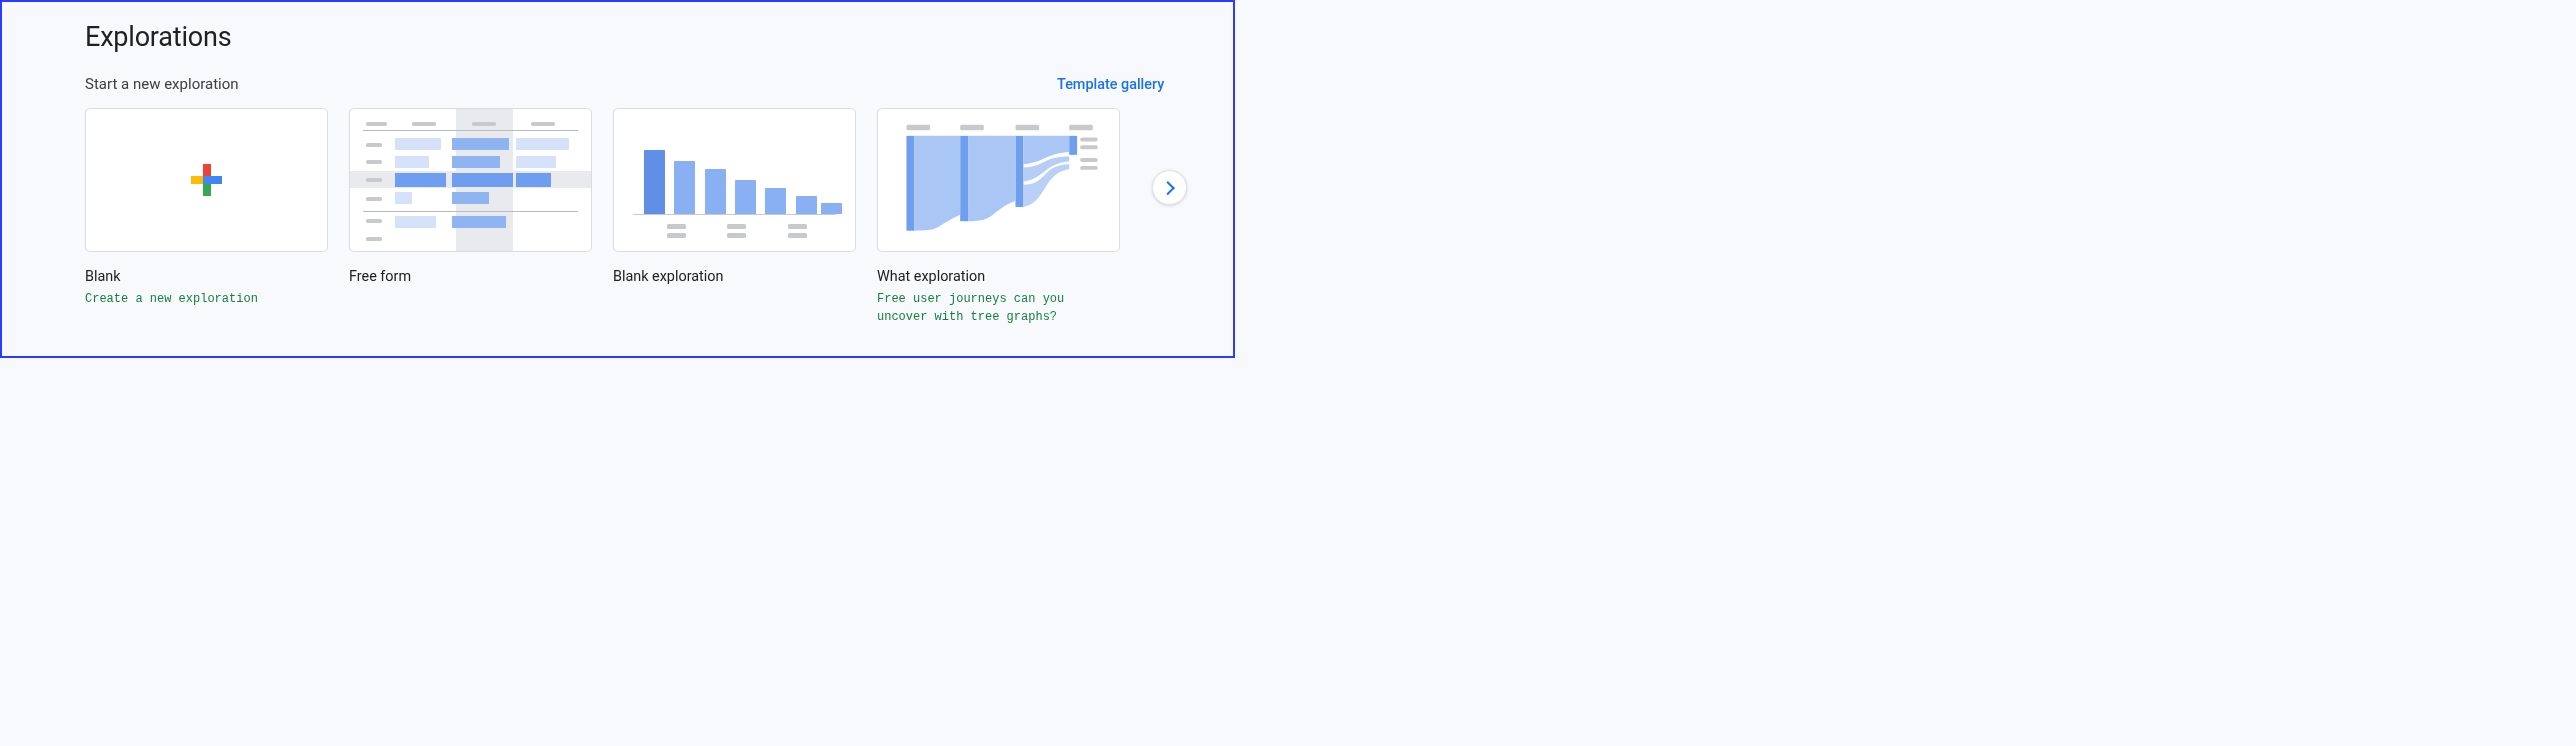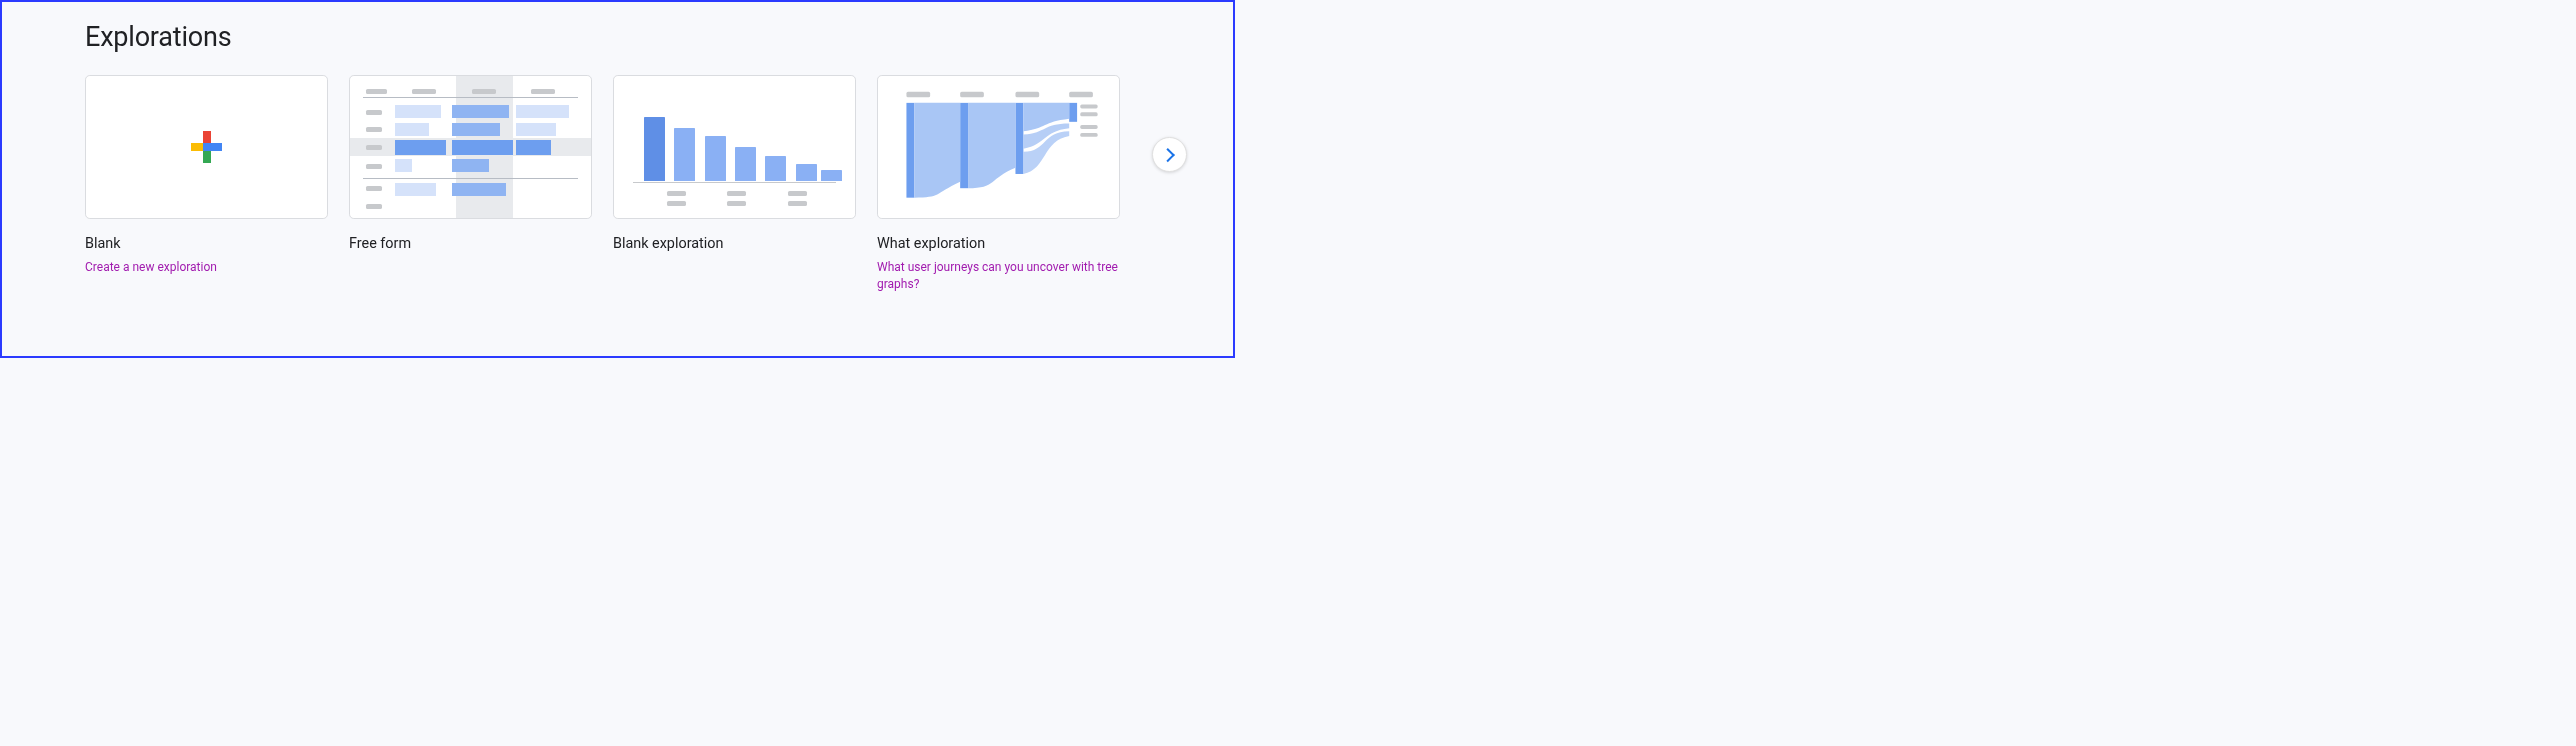--- a/index.html
+++ b/index.html
@@ -36,21 +36,21 @@
     width: 243px; height: 144px;
     background: #fff;
     border: 0.8px solid #dadce0;
     border-radius: 4.8px;
     display: flex; align-items: center; justify-content: center;
     cursor: pointer;
     overflow: hidden;
     position: relative;
   }
   .card-title { font-size: 14.4px; color: #202124; margin-top: 16px; margin-bottom: 6.4px; font-weight: 400; }
-  .card-desc  { font-size: 12px; color: #a21caf; line-height: 1.45; }
+  .card-desc  { font-size: 12px; color: #15803d; line-height: 1.45; font-family: Liberation Mono, monospace; }
 
   
   .plus { position: relative; width: 32px; height: 32px; }
   .plus span { position: absolute; }
   .plus .red    { width: 8px; height: 12.8px; left: 12px; top: 0;    background:#ea4335; }
   .plus .blue   { width: 12.8px; height: 8px; left: 19px; top: 12px; background:#4285f4; }
   .plus .green  { width: 8px; height: 12.8px; left: 12px; top: 19px; background:#34a853; }
   .plus .yellow { width: 12.8px; height: 8px; left: 0;    top: 12px; background:#fbbc04; }
   .plus .yellow2{ width: 8px; height: 8px; left: 12px; top: 12px; background:#4285f4; }
 
@@ -84,20 +84,24 @@
     cursor:pointer;
   }
   .chev { width:9.6px; height:9.6px; border-right:2.4px solid #1a73e8; border-top:2.4px solid #1a73e8; transform: rotate(45deg); margin-left:-3.2px; }
 </style>
 </head>
 <body>
 
 <div class="wrap">
   <h1 class="page-title">Explorations</h1>
 
+  <div class="row-head">
+    <div class="subtitle">Start a new exploration</div>
+    <div class="gallery-link">Template gallery</div>
+  </div>
 
   <div class="cards">
 
     <div class="card-col">
       <div class="card">
         <div class="plus">
           <span class="red"></span>
             <span class="blue"></span>
             <span class="green"></span>
             <span class="yellow"></span>
@@ -190,21 +194,21 @@
           <path d="M184 74 C214 72 208 60 242 60 L242 66 C208 70 214 86 184 92 Z" fill="#a9c6f5" opacity=".85"></path>
           <path d="M184 96 C214 96 208 70 242 70 L242 76 C208 82 214 118 184 124 Z" fill="#a9c6f5" opacity=".8"></path>
 
           <rect x="256" y="36" width="22" height="5" rx="2" fill="#c7c9cc"></rect>
           <rect x="256" y="46" width="22" height="5" rx="2" fill="#c7c9cc"></rect>
           <rect x="256" y="62" width="22" height="5" rx="2" fill="#c7c9cc"></rect>
           <rect x="256" y="72" width="22" height="5" rx="2" fill="#c7c9cc"></rect>
         </svg>
       </div>
       <div class="card-title">What exploration</div>
-      <div class="card-desc">What user journeys can you uncover with tree graphs?</div>
+      <div class="card-desc">Free user journeys can you uncover with tree graphs?</div>
     </div>
 
     <div class="next-btn">
       <div class="chev"></div>
     </div>
   </div>
 </div>
 
 
 </body></html>

